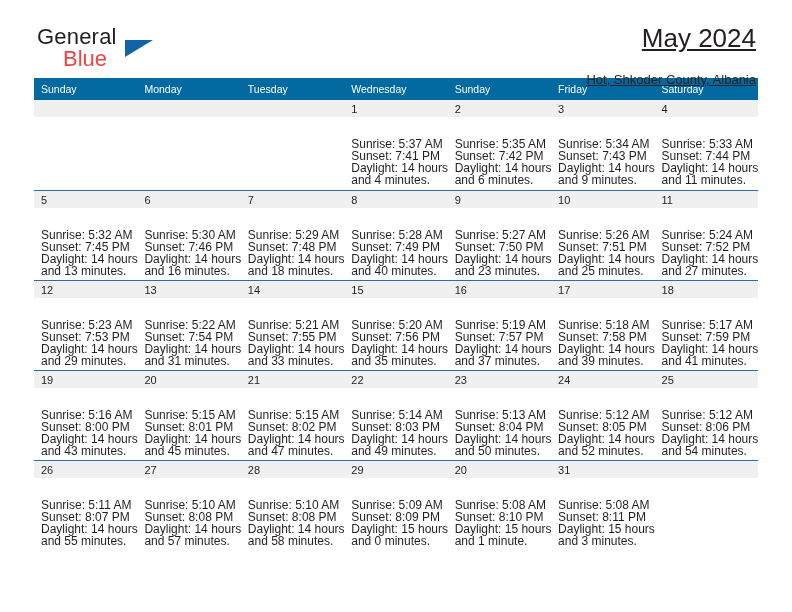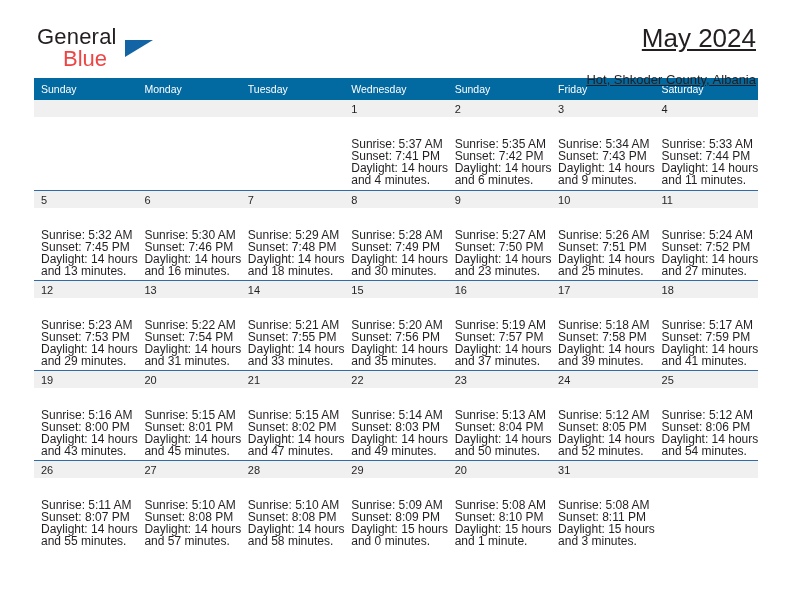--- a/index.html
+++ b/index.html
@@ -253,21 +253,21 @@
               <div>Daylight: 14 hours</div>
               <div>and 18 minutes.</div>
             </div>
           </td>
           <td class="daycell">
             <div class="daynum">8</div>
             <div class="daybody">
               <div>Sunrise: 5:28 AM</div>
               <div>Sunset: 7:49 PM</div>
               <div>Daylight: 14 hours</div>
-              <div>and 30 minutes.</div>
+              <div>and 40 minutes.</div>
             </div>
           </td>
           <td class="daycell">
             <div class="daynum">9</div>
             <div class="daybody">
               <div>Sunrise: 5:27 AM</div>
               <div>Sunset: 7:50 PM</div>
               <div>Daylight: 14 hours</div>
               <div>and 23 minutes.</div>
             </div>

